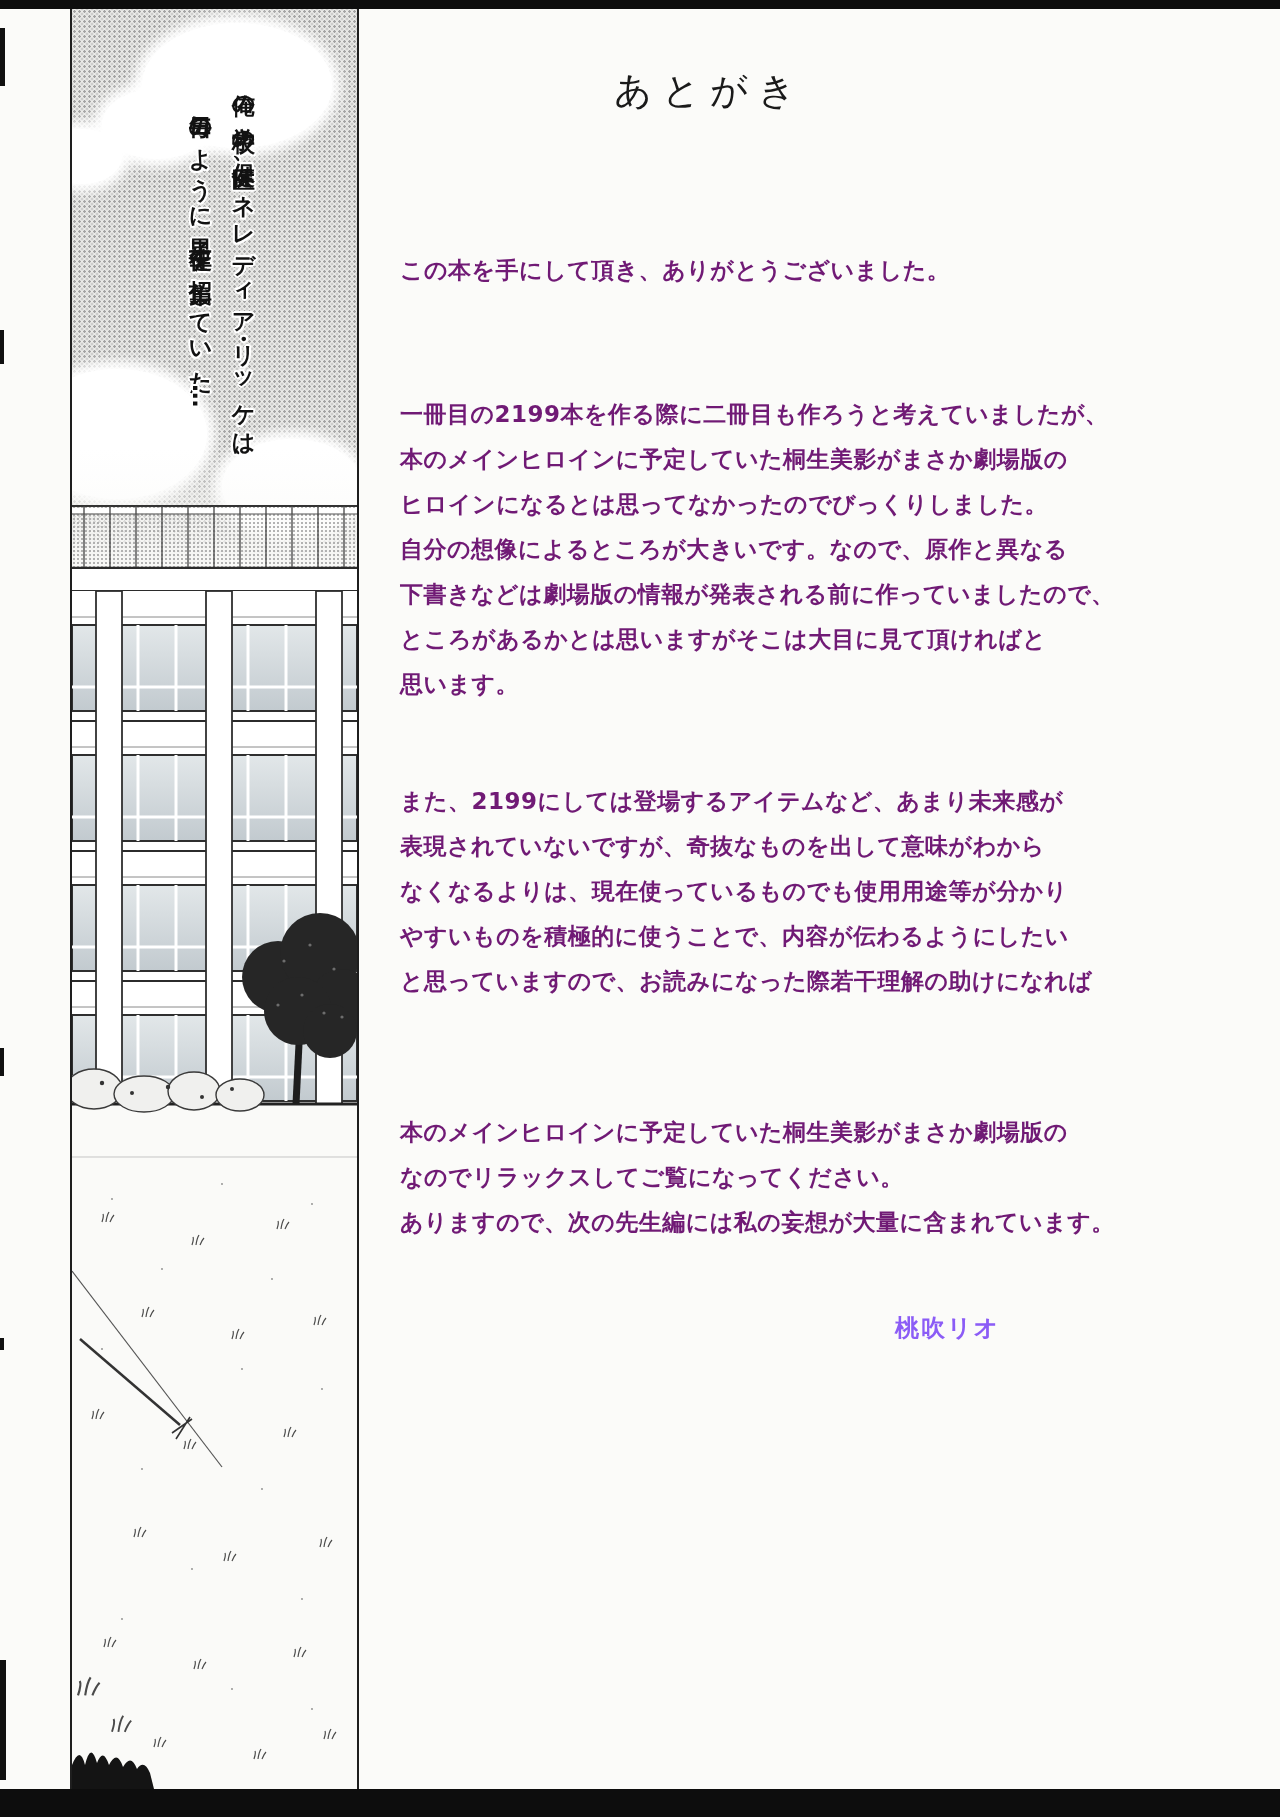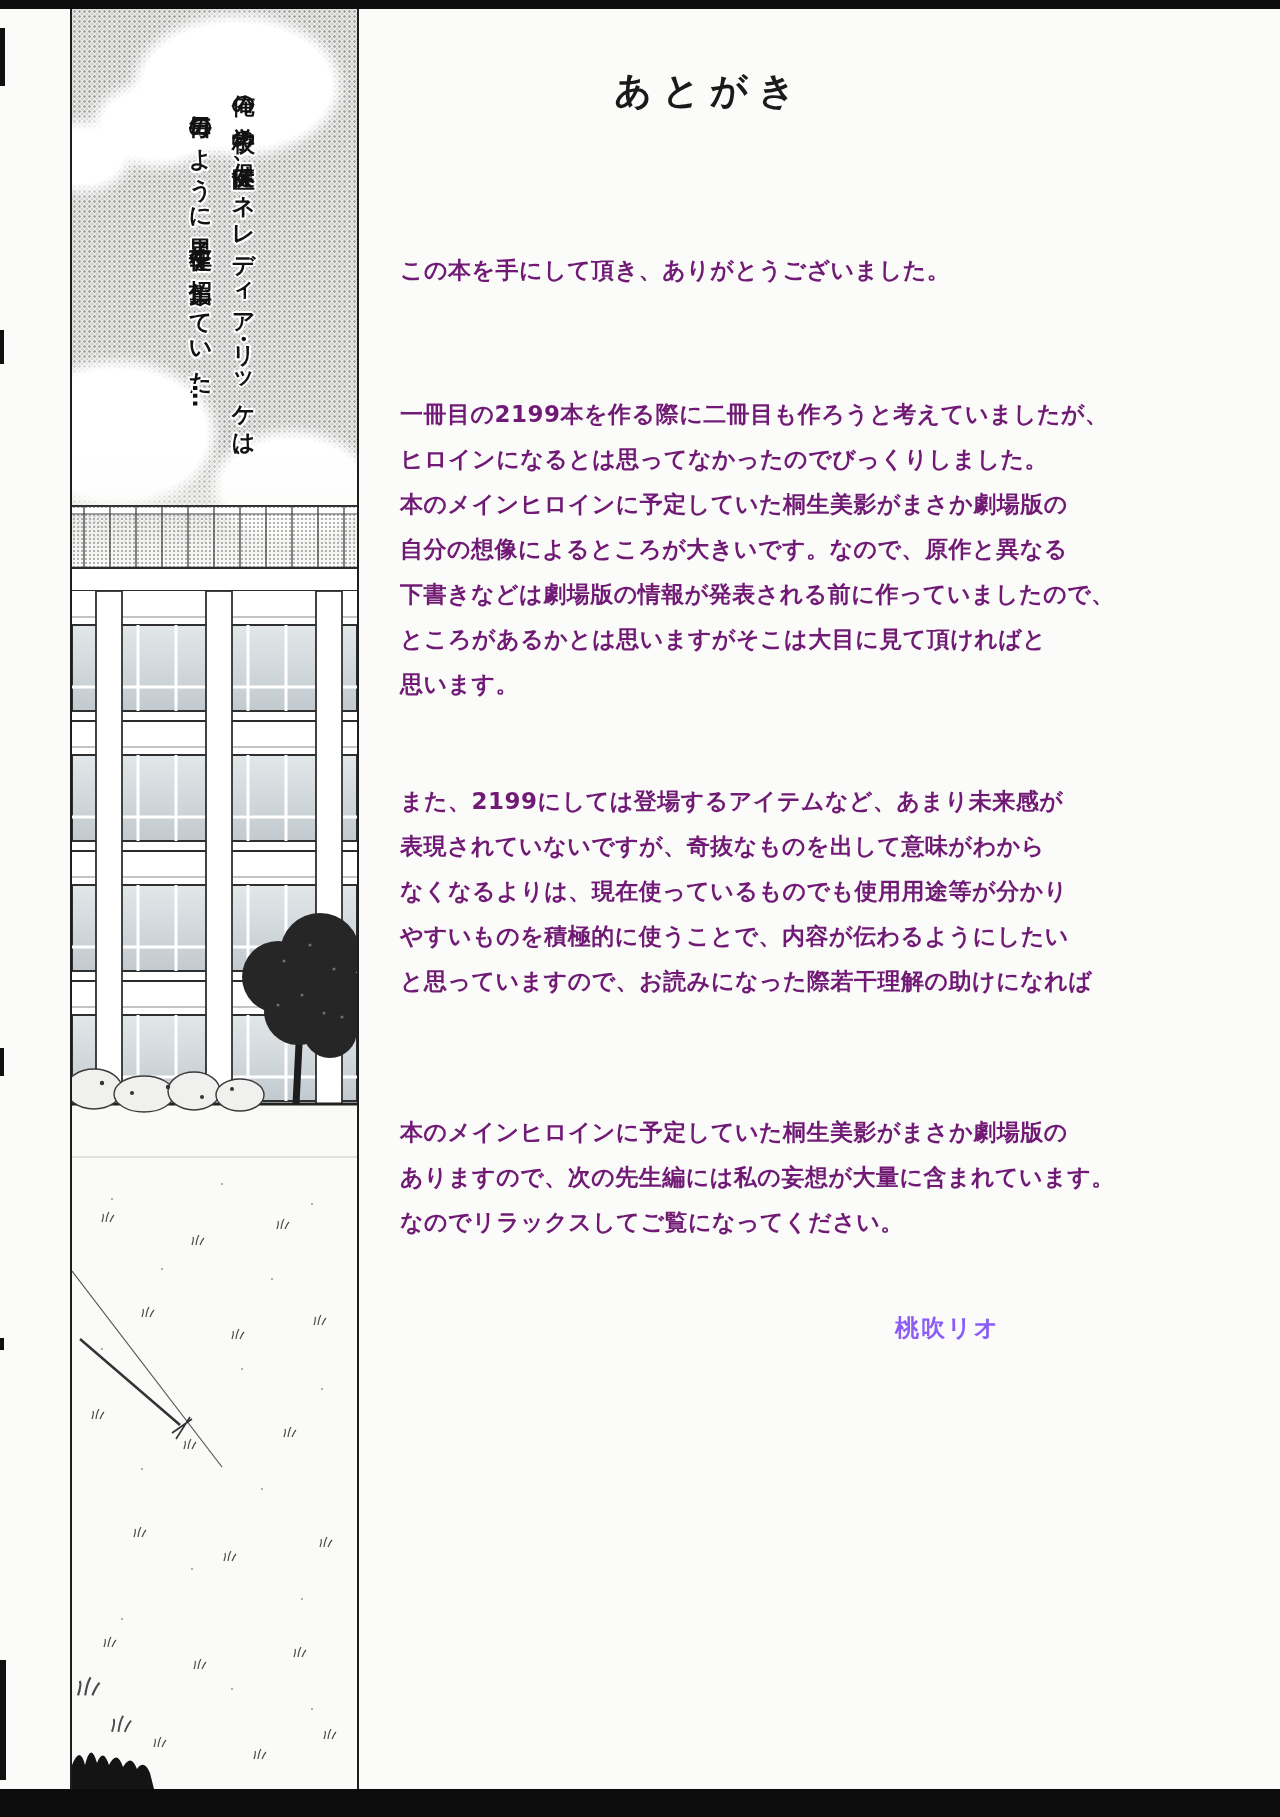--- a/index.html
+++ b/index.html
@@ -46,21 +46,21 @@
     writing-mode:vertical-rl;
     font-size:23px;font-weight:bold;color:#121212;letter-spacing:3px;
     text-shadow:-2px 0 0 #fff,2px 0 0 #fff,0 -2px 0 #fff,0 2px 0 #fff,
       -1.5px -1.5px 0 #fff,1.5px -1.5px 0 #fff,-1.5px 1.5px 0 #fff,1.5px 1.5px 0 #fff;
   }
   .vtext span{display:block;}
   .vtext span + span{margin-right:12px;padding-top:20px;}
   
   .title{
     position:absolute;left:390px;top:66px;width:640px;margin:0;
-    text-align:center;font-size:37px;font-weight:bold;letter-spacing:10px;color:#1a1a1a;
+    text-align:center;font-size:37px;font-weight:normal;letter-spacing:10px;color:#1a1a1a;
   }
   .para{
     position:absolute;left:400px;width:700px;
     font-size:23px;line-height:45px;font-weight:600;letter-spacing:0.5px;color:#701a75;
   }
   .para div{height:45px;white-space:nowrap;}
   .p1{top:248px;}
   .p2{top:392px;}
   .p3{top:779px;}
   .p4{top:1110px;}
@@ -272,34 +272,34 @@
     </div>
   </div>
 
   <h1 class="title">あとがき</h1>
 
   <div class="para p1">
       <div>この本を手にして頂き、ありがとうございました。</div>
     </div>
   <div class="para p2">
       <div>一冊目の2199本を作る際に二冊目も作ろうと考えていましたが、</div>
+      <div>本のメインヒロインに予定していた桐生美影がまさか劇場版の</div>
       <div>ヒロインになるとは思ってなかったのでびっくりしました。</div>
-      <div>本のメインヒロインに予定していた桐生美影がまさか劇場版の</div>
       <div>自分の想像によるところが大きいです。なので、原作と異なる</div>
       <div>下書きなどは劇場版の情報が発表される前に作っていましたので、</div>
       <div>ところがあるかとは思いますがそこは大目に見て頂ければと</div>
       <div>思います。</div>
     </div>
   <div class="para p3">
       <div>また、2199にしては登場するアイテムなど、あまり未来感が</div>
       <div>表現されていないですが、奇抜なものを出して意味がわから</div>
       <div>なくなるよりは、現在使っているものでも使用用途等が分かり</div>
       <div>やすいものを積極的に使うことで、内容が伝わるようにしたい</div>
       <div>と思っていますので、お読みになった際若干理解の助けになれば</div>
     </div>
   <div class="para p4">
       <div>本のメインヒロインに予定していた桐生美影がまさか劇場版の</div>
+      <div>なのでリラックスしてご覧になってください。</div>
       <div>ありますので、次の先生編には私の妄想が大量に含まれています。</div>
-      <div>なのでリラックスしてご覧になってください。</div>
     </div>
 
   <div class="signature">桃吹リオ</div>
 </div>
 
 </body></html>

